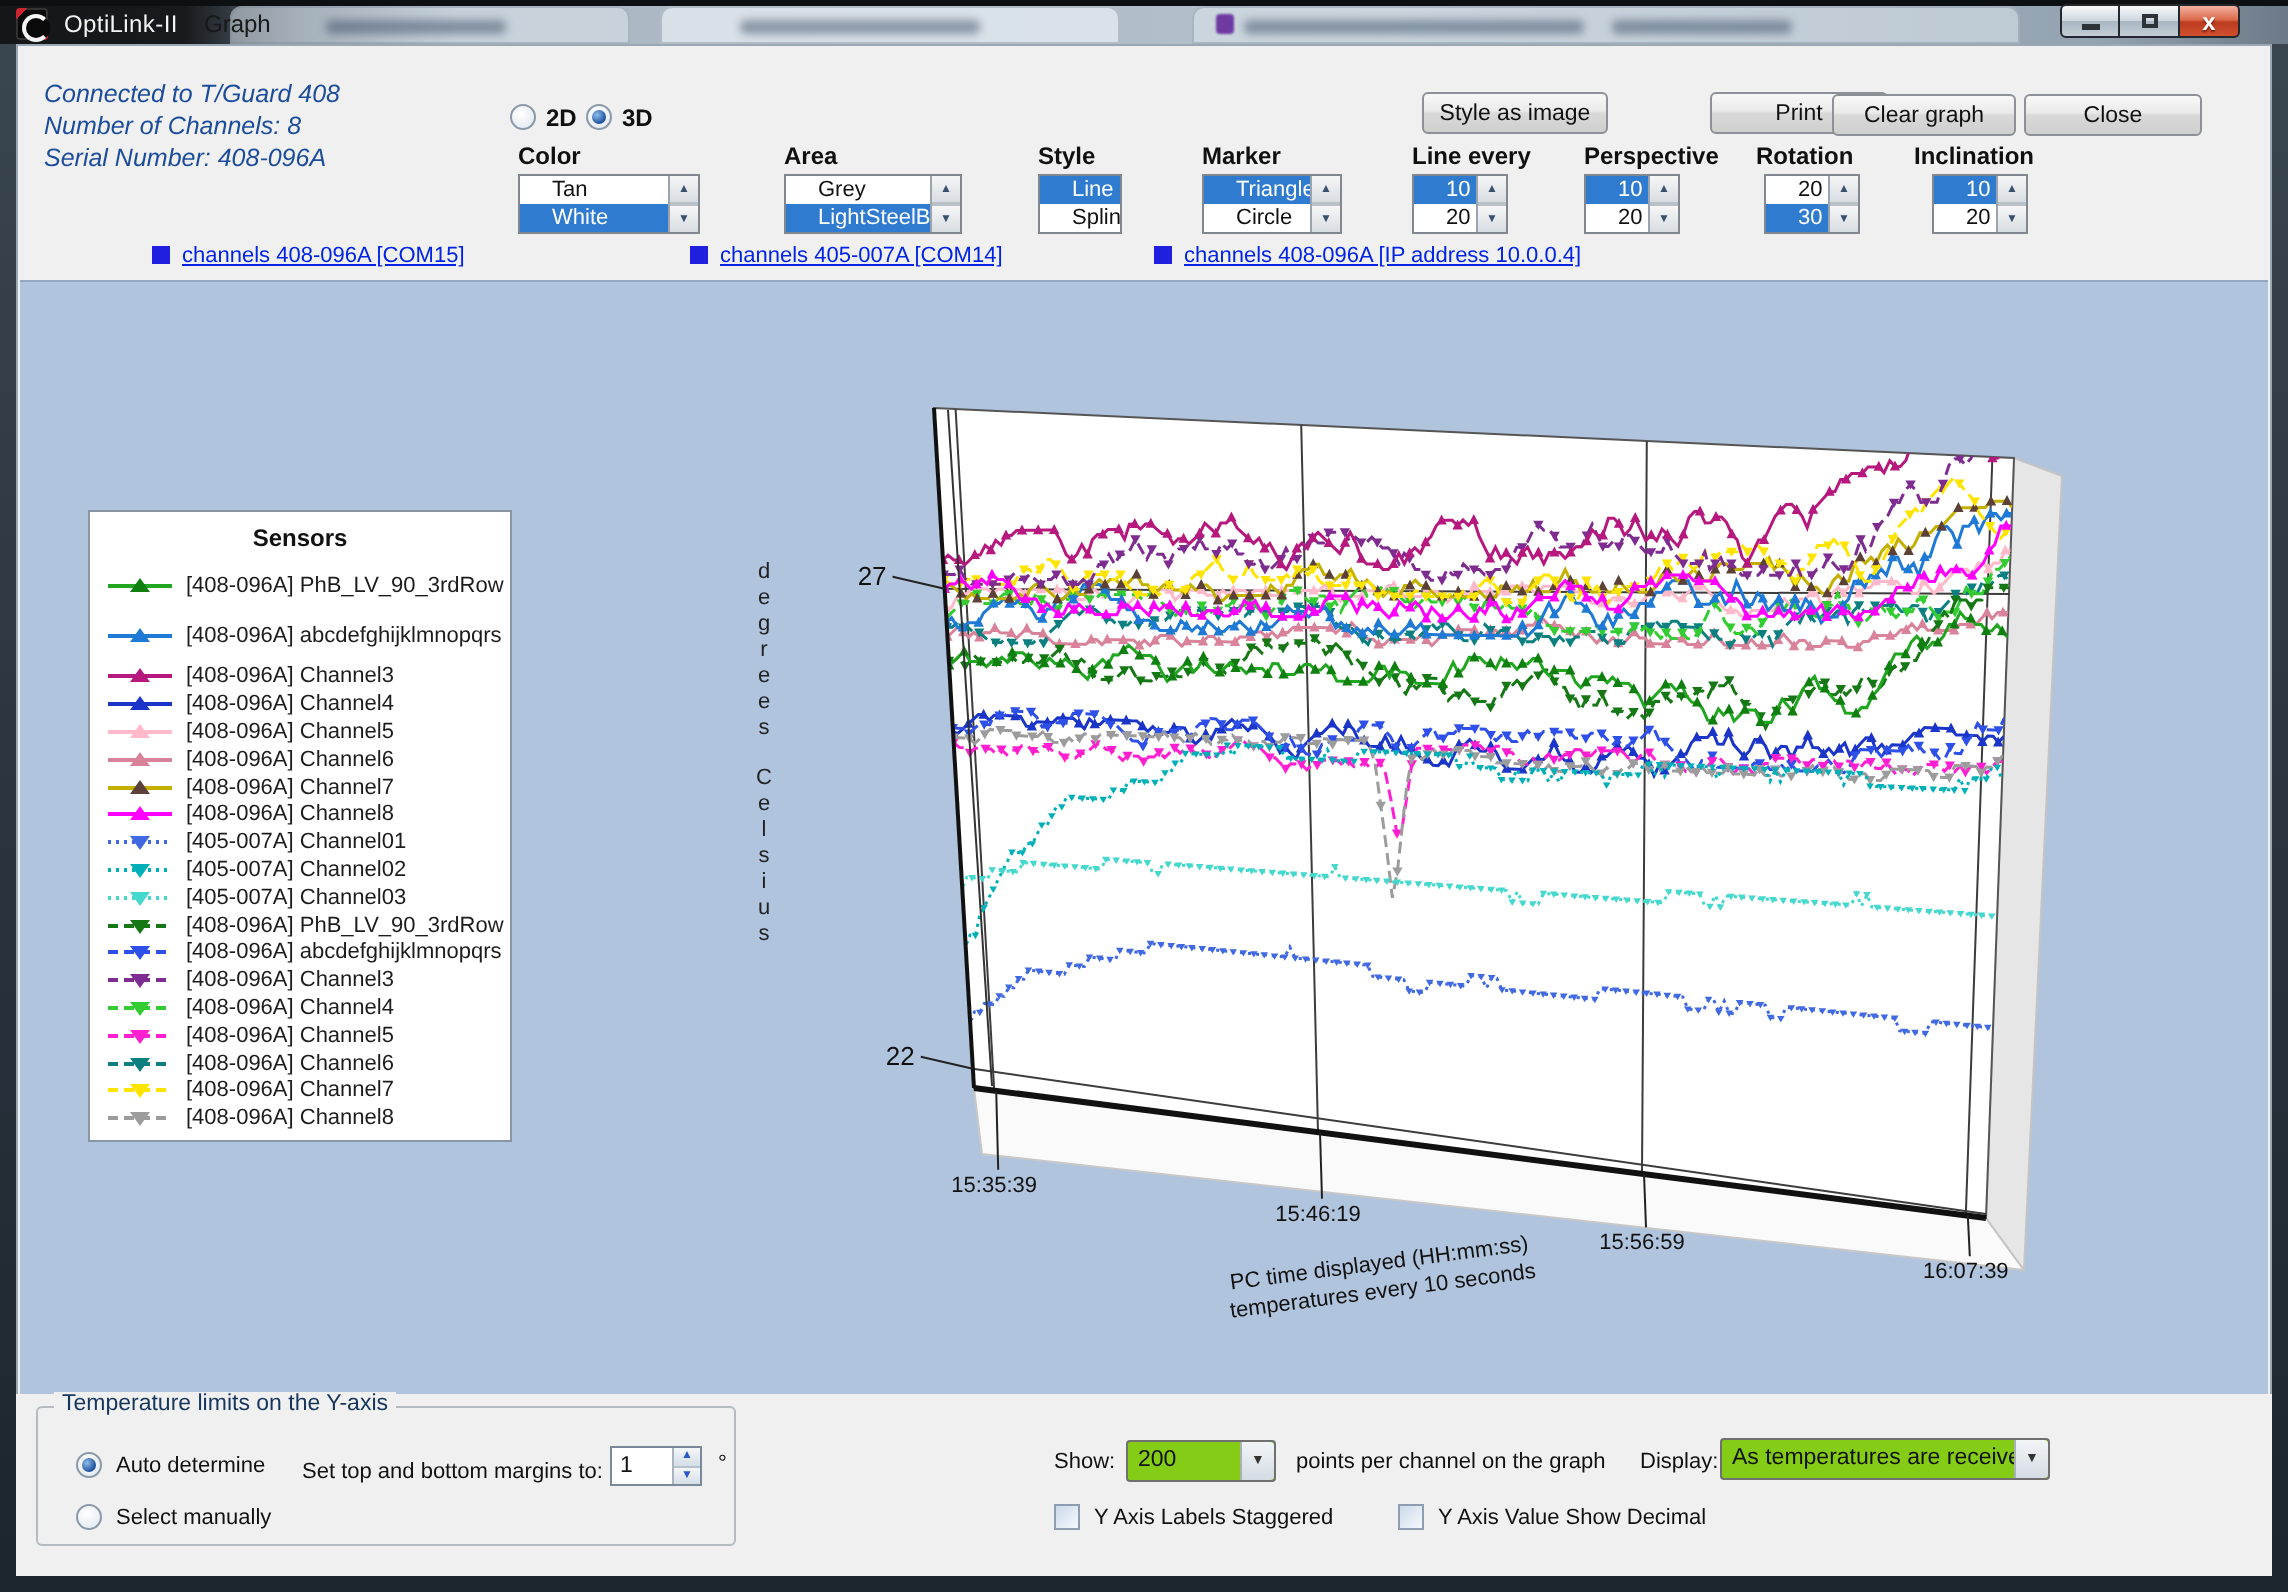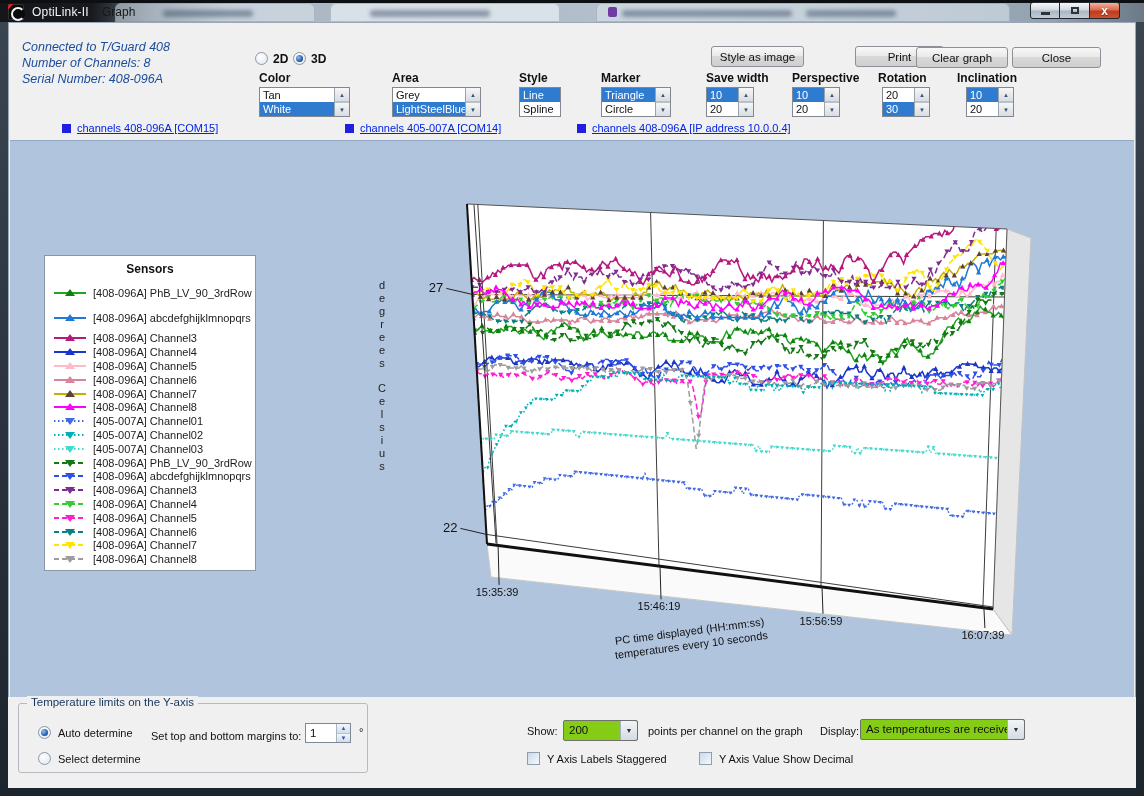--- a/index.html
+++ b/index.html
@@ -35,21 +35,21 @@
   #client{position:absolute;left:8px;top:22px;width:1128px;height:766px;background:#f0f0f0;
     box-shadow:inset 0 0 0 1px #9aa7b4;}
   .info{position:absolute;left:22px;top:39px;font-size:12.5px;font-style:italic;color:#1b4c9b;line-height:16px;}
   .radio{position:absolute;width:13px;height:13px;border-radius:50%;border:1px solid #8a98a8;
     background:radial-gradient(circle at 40% 35%,#ffffff,#dde6ef);}
   .radio.sel::after{content:"";position:absolute;inset:2px;border-radius:50%;
     background:radial-gradient(circle at 35% 35%,#8fc0ec,#1d4f9e 70%);}
   .ctl-label{position:absolute;font-size:12px;font-weight:bold;color:#101010;}
   .listbox{position:absolute;height:30px;background:#fff;border:1px solid #828790;display:flex;}
   .lb-list{flex:1;overflow:hidden;}
-  .lb-row{height:14px;font-size:11px;line-height:14px;padding-left:3px;color:#111;white-space:nowrap;}
+  .lb-row{height:14px;font-size:11px;line-height:14px;padding-left:16px;color:#111;white-space:nowrap;}
   .lb-row.sel{background:#2e7bd0;color:#fff;}
   .lb-scroll{width:15px;border-left:1px solid #9aa4ae;display:flex;flex-direction:column;}
   .lb-arrow{flex:1;display:flex;align-items:center;justify-content:center;font-size:6px;color:#3c4document0;
     color:#39506e;background:linear-gradient(#f6f6f6,#d8dde2);border-bottom:1px solid #b9c0c7;}
   .lb-arrow:last-child{border-bottom:none;border-top:1px solid #b9c0c7;}
   .btn{position:absolute;height:21px;border:1px solid #8e9097;border-radius:3px;font-size:11.5px;color:#111;
     background:linear-gradient(#f8f8f8,#eaeaea 45%,#d9d9d9 50%,#cfcfcf);display:flex;align-items:center;justify-content:center;}
   .chanlink{position:absolute;top:122px;font-size:11px;color:#0023e5;text-decoration:underline;white-space:nowrap;}
   .chanlink .sq{display:inline-block;width:9px;height:9px;background:#1f1fe0;margin-right:6px;vertical-align:-1px;}
   
@@ -164,21 +164,21 @@
       <div class="lb-list">
         <div class="lb-row sel">Triangle</div>
         <div class="lb-row">Circle</div>
       </div>
       <div class="lb-scroll">
         <div class="lb-arrow">▲</div>
         <div class="lb-arrow">▼</div>
       </div>
     </div>
 
-  <div class="ctl-label" style="left:706px;top:71px;">Save width</div>
+  <div class="ctl-label" style="left:706px;top:71px;">Line every</div>
   <div class="listbox" style="left:706px;top:87px;width:48px;">
       <div class="lb-list">
         <div class="lb-row sel">10</div>
         <div class="lb-row">20</div>
       </div>
       <div class="lb-scroll">
         <div class="lb-arrow">▲</div>
         <div class="lb-arrow">▼</div>
       </div>
     </div>
@@ -217,21 +217,21 @@
         <div class="lb-arrow">▲</div>
         <div class="lb-arrow">▼</div>
       </div>
     </div>
 
   <div class="btn" style="left:711px;top:46px;width:93px;">Style as image</div>
   <div class="btn" style="left:814px;top:46px;width:89px;margin-left:41px;">Print</div>
   <div class="btn" style="left:916px;top:47px;width:92px;">Clear graph</div>
   <div class="btn" style="left:1012px;top:47px;width:89px;">Close</div>
 
-  <div class="chanlink" style="left:62px;"><span class="sq"></span><span>channels 408-096A [COM15]</span></div>
+  <div class="chanlink" style="left:76px;"><span class="sq"></span><span>channels 408-096A [COM15]</span></div>
   <div class="chanlink" style="left:345px;"><span class="sq"></span><span>channels 405-007A [COM14]</span></div>
   <div class="chanlink" style="left:577px;"><span class="sq"></span><span>channels 408-096A [IP address 10.0.0.4]</span></div>
 
   <div id="chartbg">
     <svg id="chart" width="1124" height="557" viewBox="0 0 1124 557">
         <polygon points="477,403 983,468 1002,494 481,436" fill="#fafafa" stroke="#c8c8c8" stroke-width="1"></polygon>
         <polygon points="997,88 1021,97 1002,494 983,468" fill="#e6e6e6" stroke="#c4c4c4" stroke-width="1"></polygon>
         <polygon points="457,63 997,88 983,468 477,403" fill="#ffffff" stroke="#555" stroke-width="1"></polygon>
         <clipPath id="wallclip">
           <polygon points="457,63 997,88 983,468 477,403"></polygon>
@@ -461,21 +461,21 @@
       </div>
   </div>
 
   <div id="footer">
     <div class="groupbox">
       <span class="gb-label">Temperature limits on the Y-axis</span>
     </div>
     <div class="radio sel" style="left:30px;top:29px;position:absolute;"></div>
     <div class="ftext" style="left:50px;top:30px;">Auto determine</div>
     <div class="radio" style="left:30px;top:55px;position:absolute;"></div>
-    <div class="ftext" style="left:50px;top:56px;">Select determine</div>
+    <div class="ftext" style="left:50px;top:56px;">Select manually</div>
     <div class="ftext" style="left:143px;top:33px;">Set top and bottom margins to:</div>
     <div class="spinbox" style="left:297px;top:26px;">
       <div class="spin-val">1</div>
       <div class="spin-btns">
         <div>▲</div>
         <div>▼</div>
       </div>
     </div>
     <div class="ftext" style="left:351px;top:29px;">°</div>
 

